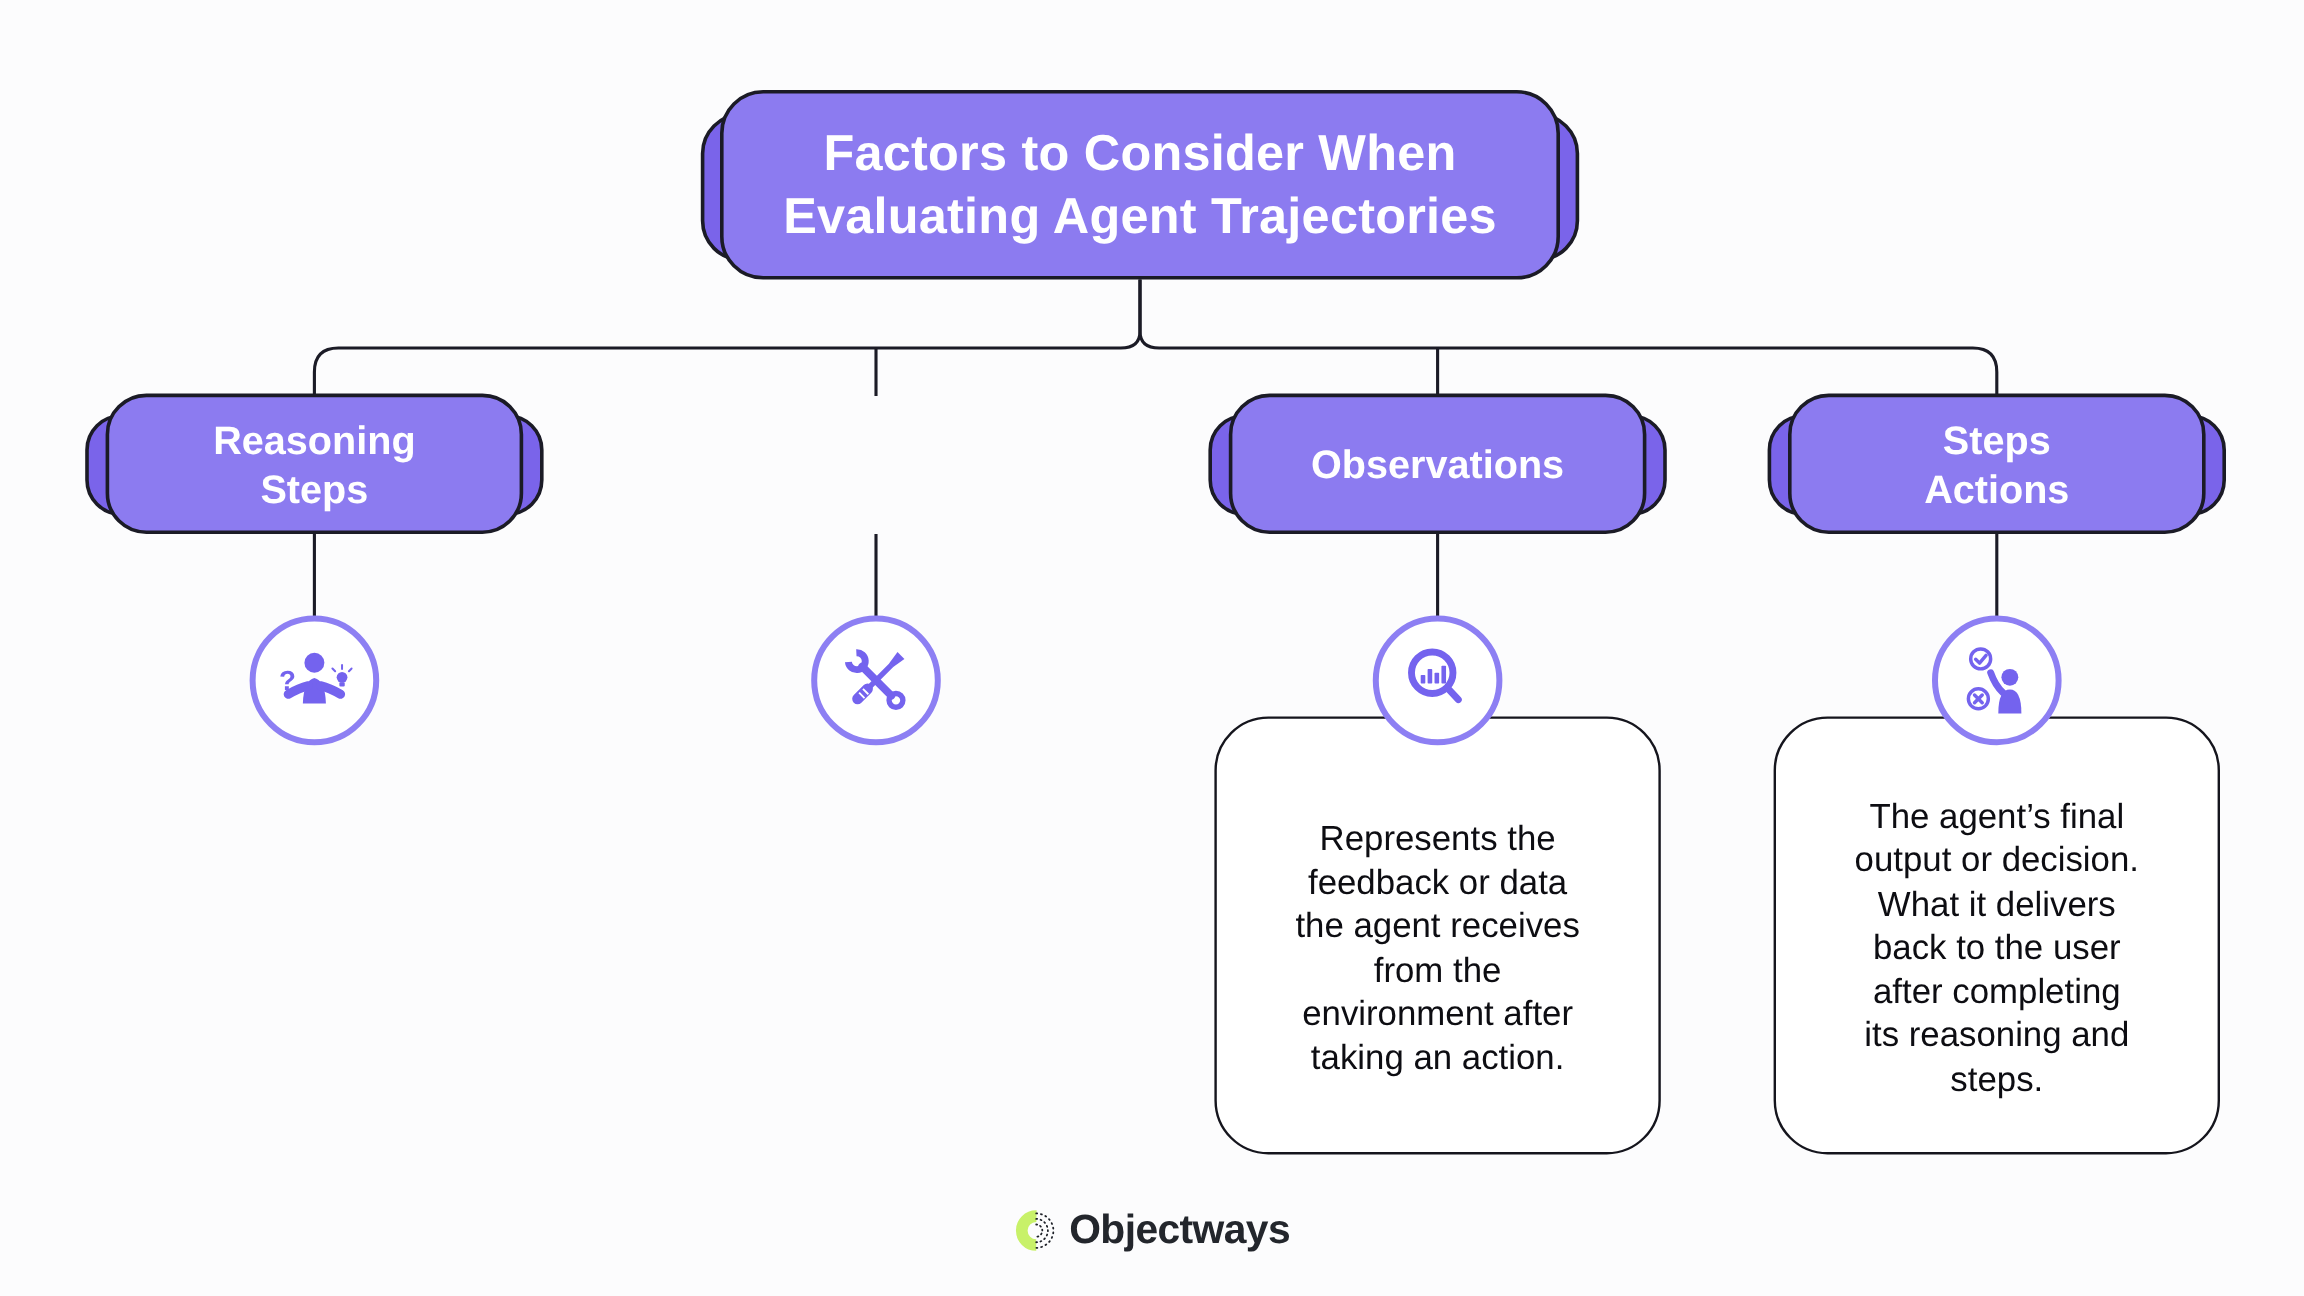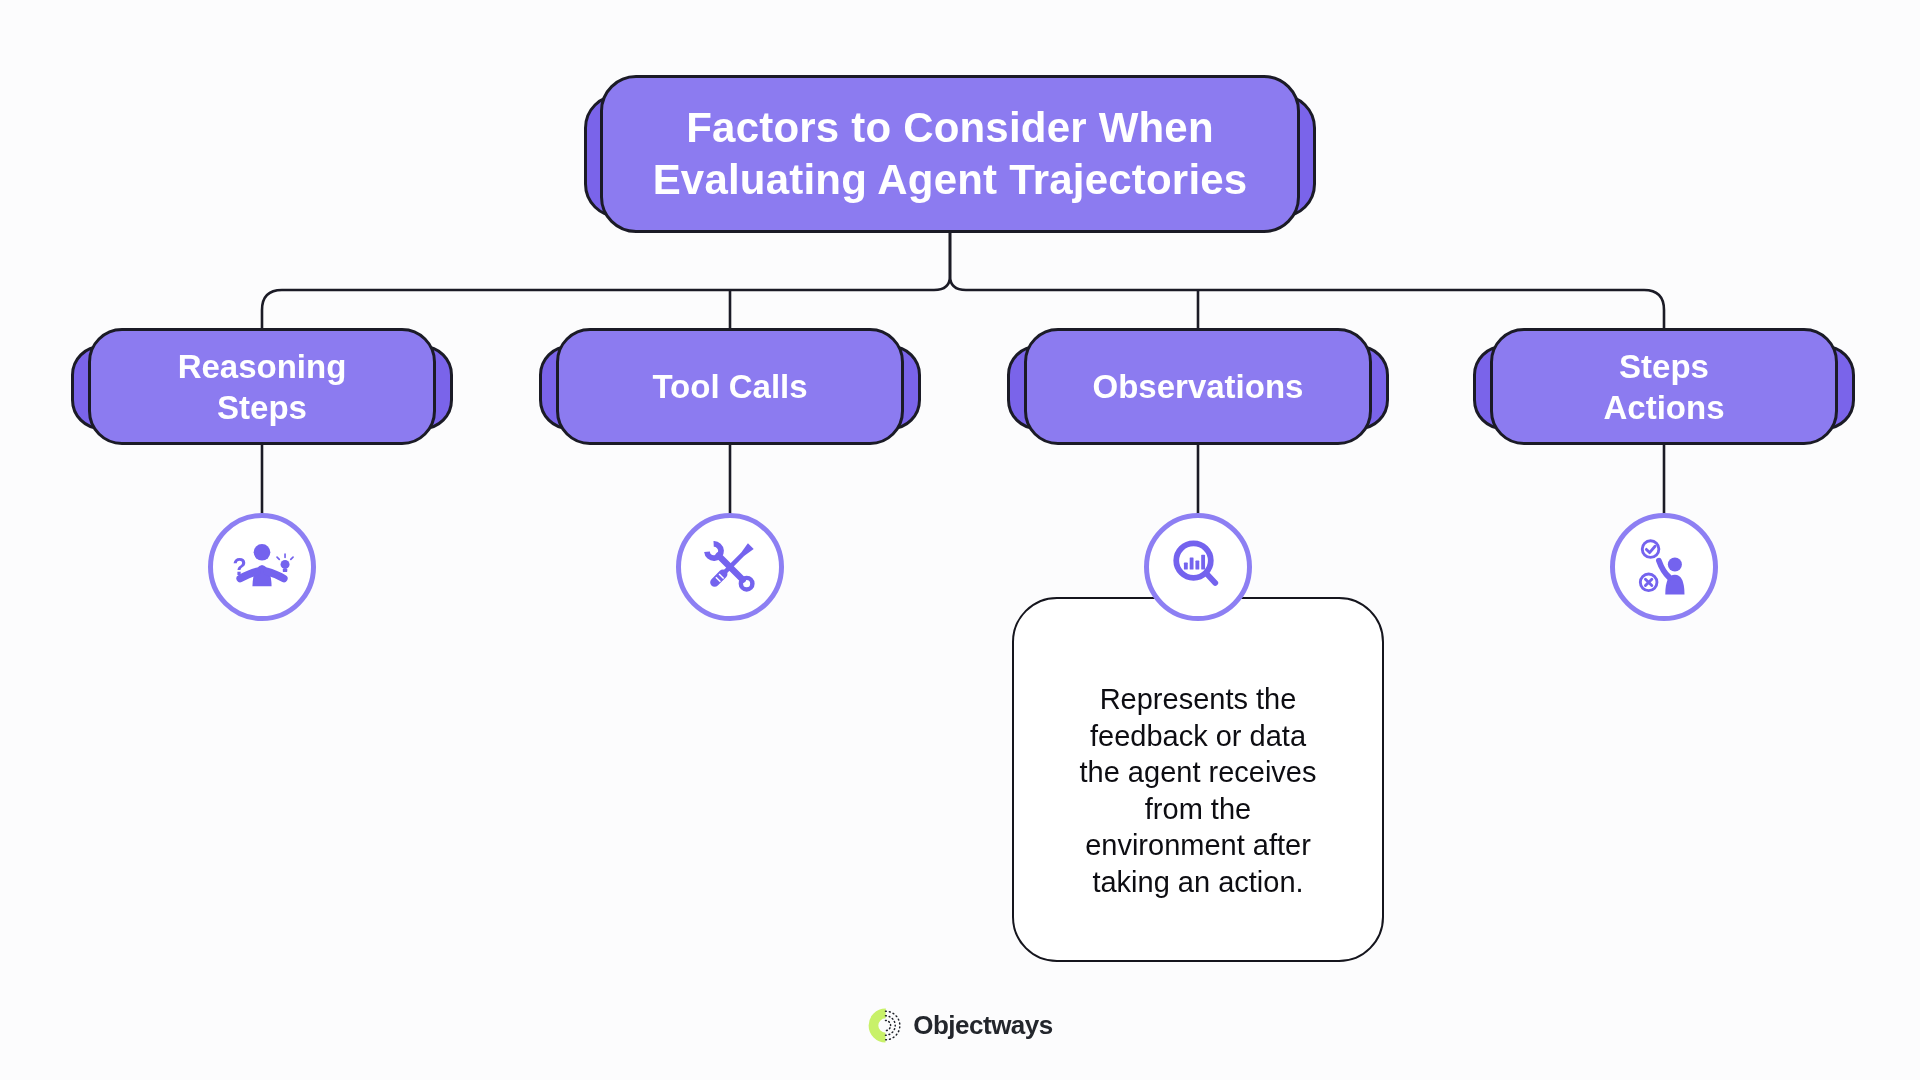--- a/index.html
+++ b/index.html
@@ -65,21 +65,21 @@
     white-space:pre-line;
   }
 
   
   .footer{
     position:absolute;left:0;top:1000px;width:1920px;height:50px;
     display:flex;align-items:center;justify-content:center;gap:9px;
   }
   .logo-mark{width:37px;height:37px;}
   .brand-text{
-    color:#23262C;font-size:26px;font-weight:bold;letter-spacing:-0.5px;
+    color:#23262C;font-size:34px;font-weight:bold;letter-spacing:-0.5px;
   }
 </style>
 </head>
 <body>
 
 <div class="stage">
 
   <svg class="connectors" viewBox="0 0 1920 1080" fill="none" stroke="#1B1B26" stroke-width="2.6">
     <path d="M950 233 V276 Q950 290 934 290 H282 Q262 290 262 310 V330"></path>
     <path d="M950 233 V276 Q950 290 966 290 H1644 Q1664 290 1664 310 V330"></path>
@@ -125,23 +125,20 @@
         <circle cx="25" cy="25" r="11" fill="none" stroke="#7463EE" stroke-width="9" stroke-dasharray="51 18" transform="rotate(-93 25 25)"></circle>
         <line x1="32" y1="32" x2="70" y2="70" stroke="#7463EE" stroke-width="10" stroke-linecap="round"></line>
         <circle cx="76" cy="76" r="9" fill="none" stroke="#7463EE" stroke-width="7"></circle>
         <polygon points="78,13 87,22 72,33 67,28" fill="#7463EE"></polygon>
         <line x1="70" y1="30" x2="42" y2="58" stroke="#7463EE" stroke-width="7"></line>
         <line x1="39" y1="61" x2="26" y2="74" stroke="#7463EE" stroke-width="14" stroke-linecap="round"></line>
         <line x1="40" y1="68" x2="33" y2="61" stroke="#FFFFFF" stroke-width="2.4"></line>
         <line x1="35" y1="73" x2="28" y2="66" stroke="#FFFFFF" stroke-width="2.4"></line>
       </svg>
     </div>
-    <div class="branch-node">
-      <div class="branch-label">Tool Calls</div>
-    </div>
   </div>
 
   <div class="col col-2">
     <div class="desc-card">
       <div class="desc-text">Represents the
 feedback or data
 the agent receives
 from the
 environment after
 taking an action.</div>
@@ -157,20 +154,29 @@
         </g>
         <line x1="63" y1="60" x2="77" y2="75" stroke="#7463EE" stroke-width="9" stroke-linecap="round"></line>
       </svg>
     </div>
     <div class="branch-node">
       <div class="branch-label">Observations</div>
     </div>
   </div>
 
   <div class="col col-3">
+    <div class="desc-card">
+      <div class="desc-text">The agent’s final
+output or decision.
+What it delivers
+back to the user
+after completing
+its reasoning and
+steps.</div>
+    </div>
     <div class="icon-circle">
       <svg viewBox="0 0 100 100">
         <circle cx="29" cy="22" r="13" fill="none" stroke="#7463EE" stroke-width="4.5"></circle>
         <path d="M22.5 22.5 L27.5 27.5 L36 17.5" fill="none" stroke="#7463EE" stroke-width="4.5" stroke-linecap="round" stroke-linejoin="round"></path>
         <circle cx="26" cy="74" r="13" fill="none" stroke="#7463EE" stroke-width="4.5"></circle>
         <path d="M21 69 L31 79 M31 69 L21 79" stroke="#7463EE" stroke-width="4.5" stroke-linecap="round"></path>
         <g fill="#7463EE">
           <circle cx="67" cy="46" r="11"></circle>
           <path d="M52 93 Q52 62 67 62 Q82 62 82 93 Z"></path>
         </g>

